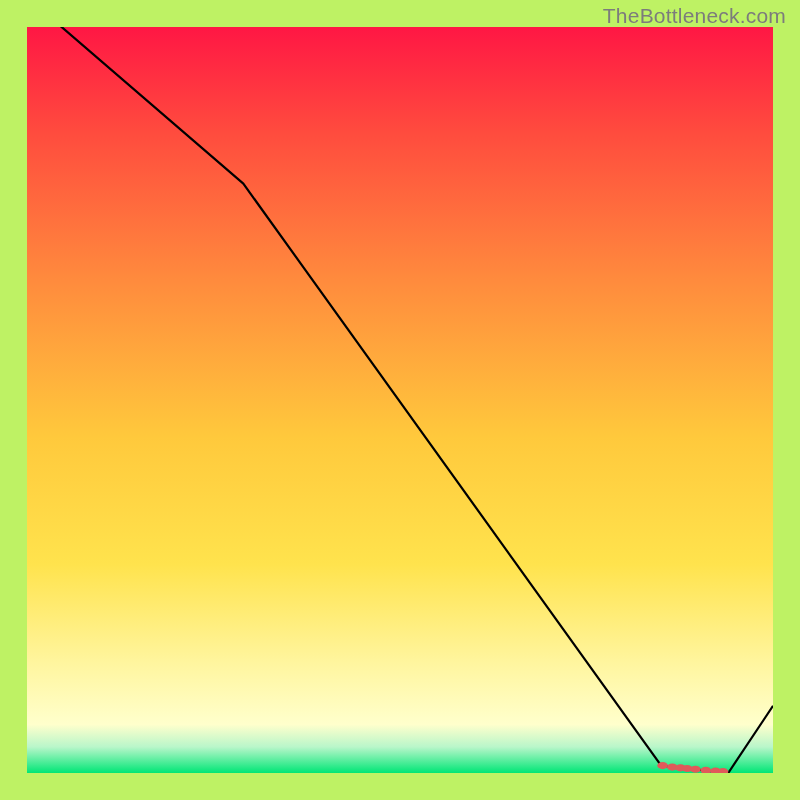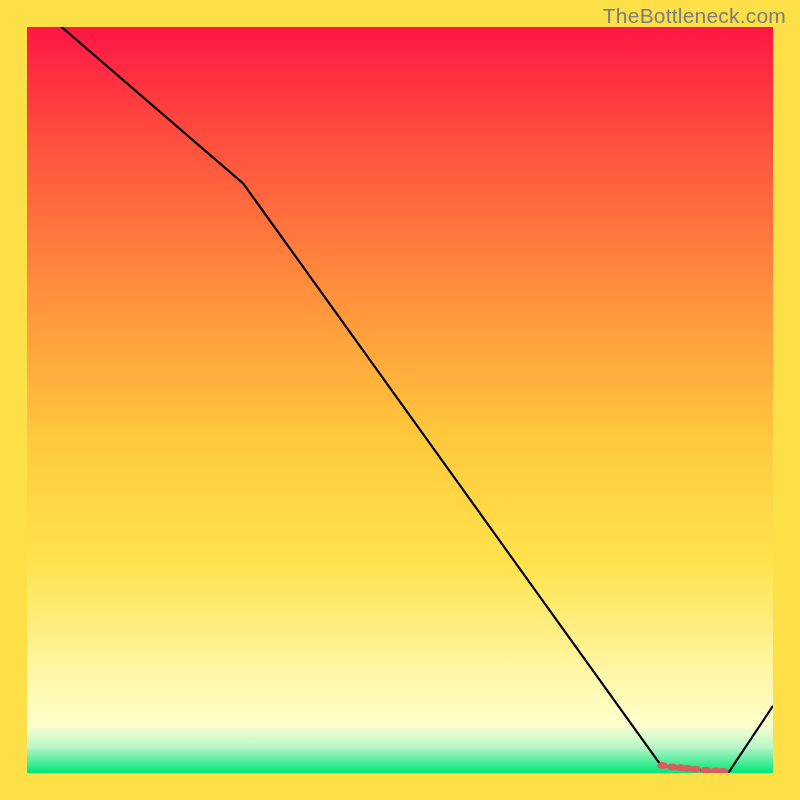--- a/index.html
+++ b/index.html
@@ -1,21 +1,21 @@
 <!DOCTYPE html>
 <html><head>
 <meta charset="utf-8">
 <style>
   * { margin: 0; padding: 0; box-sizing: border-box; }
   html, body { width: 800px; height: 800px; background: #000; overflow: hidden; }
   .frame {
     position: relative;
     width: 800px;
     height: 800px;
-    background: #fde047;
+    background: #bef264;
   }
   .watermark {
     position: absolute;
     top: 4px;
     right: 14px;
     font-family: Arial, Helvetica, sans-serif;
     font-size: 21px;
     font-weight: 500;
     color: #7c7c7c;
     letter-spacing: 0.2px;

